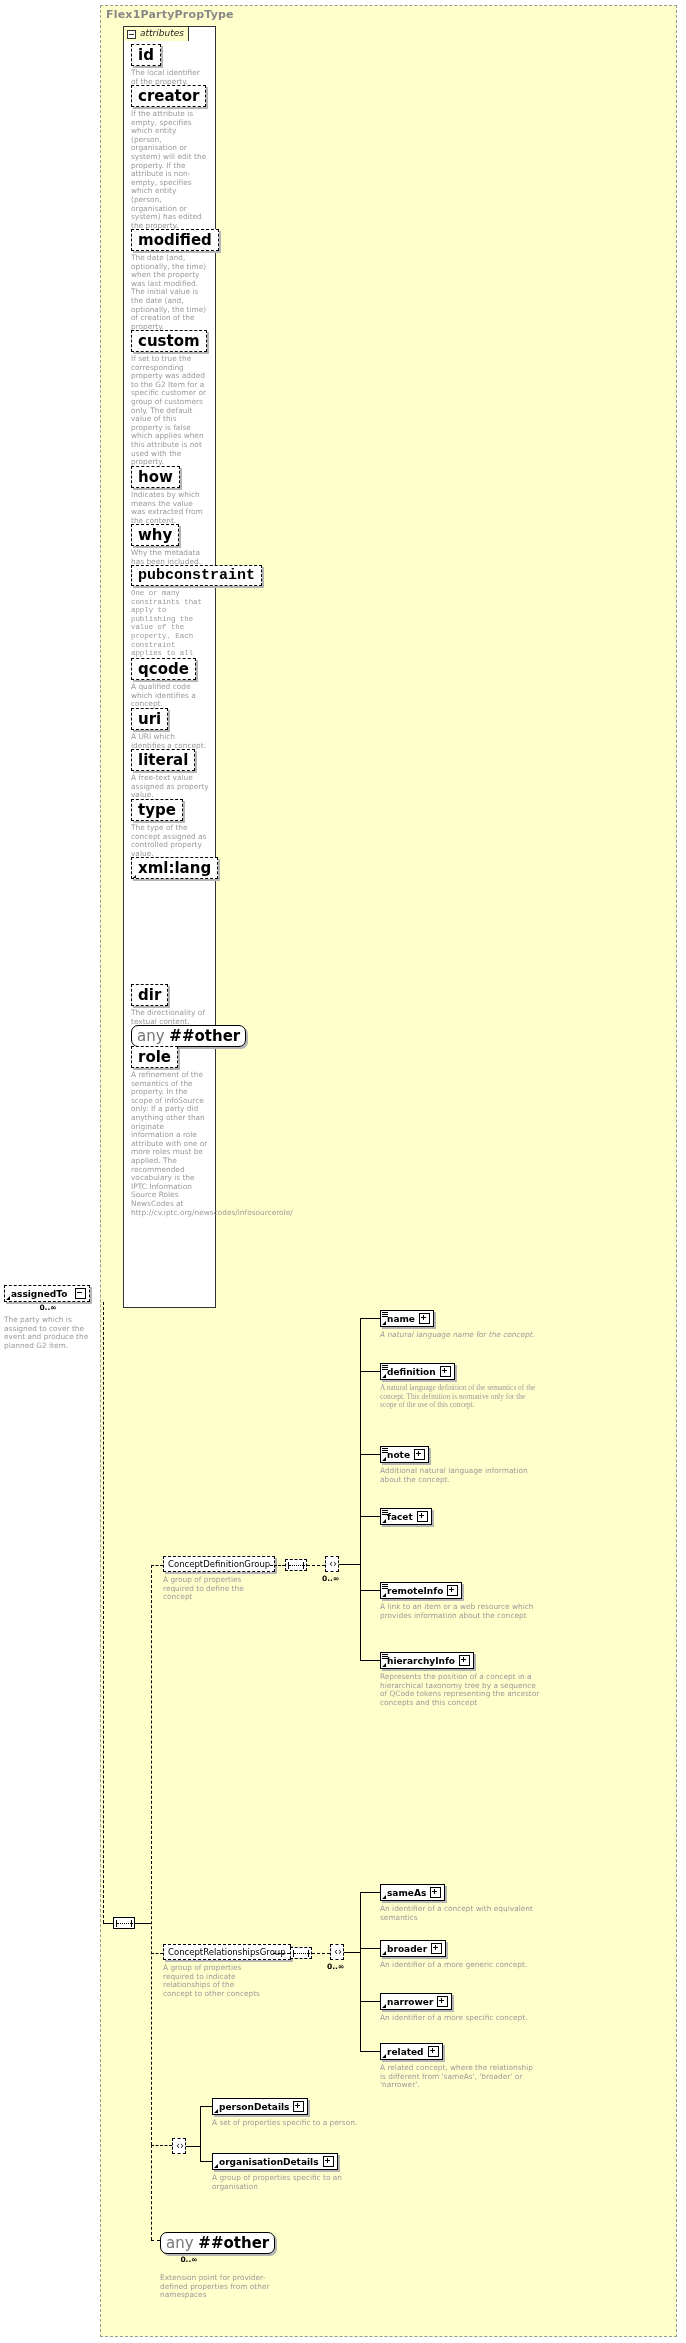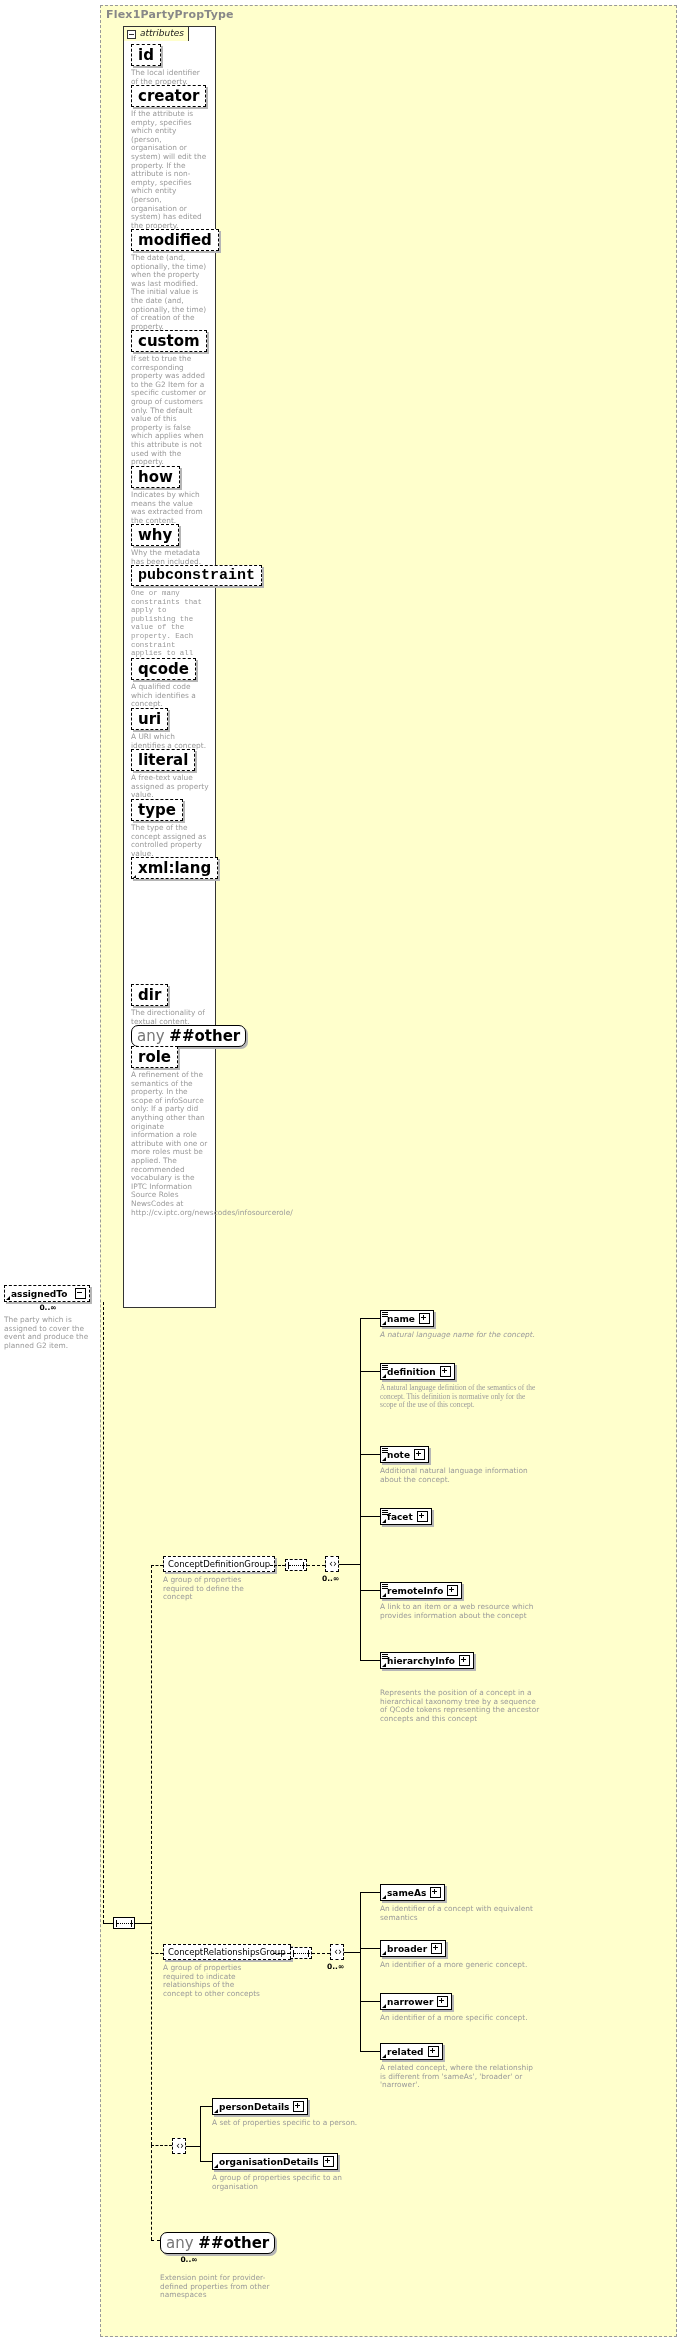--- a/index.html
+++ b/index.html
@@ -208,21 +208,21 @@
     <div style="position: absolute; left: 380px; top: 1582px; width: 180px;"><div class="elem-box solid"><span class="seqicon">
           <i></i>
           <i></i>
           <i></i>
         </span><span class="cornerarrow"></span><span class="lbl">remoteInfo</span><span class="ctl plus"></span></div><div class="desc" style="margin-top: 4px; width: 160px;">A link to an item or a web resource which provides information about the concept</div></div>
     <div style="position: absolute; left: 360px; top: 1590px; height: 0px; width: 20px; border-top: 1px solid rgb(0, 0, 0);"></div>
     <div style="position: absolute; left: 380px; top: 1652px; width: 180px;"><div class="elem-box solid"><span class="seqicon">
           <i></i>
           <i></i>
           <i></i>
-        </span><span class="cornerarrow"></span><span class="lbl">hierarchyInfo</span><span class="ctl plus"></span></div><div class="desc" style="margin-top: 20px; width: 160px;">Represents the position of a concept in a hierarchical taxonomy tree by a sequence of QCode tokens representing the ancestor concepts and this concept</div></div>
+        </span><span class="cornerarrow"></span><span class="lbl">hierarchyInfo</span><span class="ctl plus"></span></div><div class="desc" style="margin-top: 4px; width: 160px;">Represents the position of a concept in a hierarchical taxonomy tree by a sequence of QCode tokens representing the ancestor concepts and this concept</div></div>
     <div style="position: absolute; left: 360px; top: 1660px; height: 0px; width: 20px; border-top: 1px solid rgb(0, 0, 0);"></div>
     <div style="position: absolute; left: 163px; top: 1944px; width: 108px;"><div class="group-box" style="position: relative; display: inline-block;">ConceptRelationshipsGroup</div><div class="desc" style="margin-top: 4px; width: 100px;">A group of properties required to indicate relationships of the concept to other concepts</div></div>
     <div style="position: absolute; left: 151px; top: 1953px; height: 0px; width: 12px; border-top: 1px dashed rgb(0, 0, 0);"></div>
     <div class="node seq" style="position: absolute; left: 290px; top: 1947px;">
       <span class="bar" style="left:2px"></span>
       <span class="dots"></span>
       <span class="bar" style="right:2px"></span>
     </div>
     <div style="position: absolute; left: 273px; top: 1953px; height: 0px; width: 17px; border-top: 1px dashed rgb(0, 0, 0);"></div>
     <div class="node choice" style="position: absolute; left: 330px; top: 1944px;">

